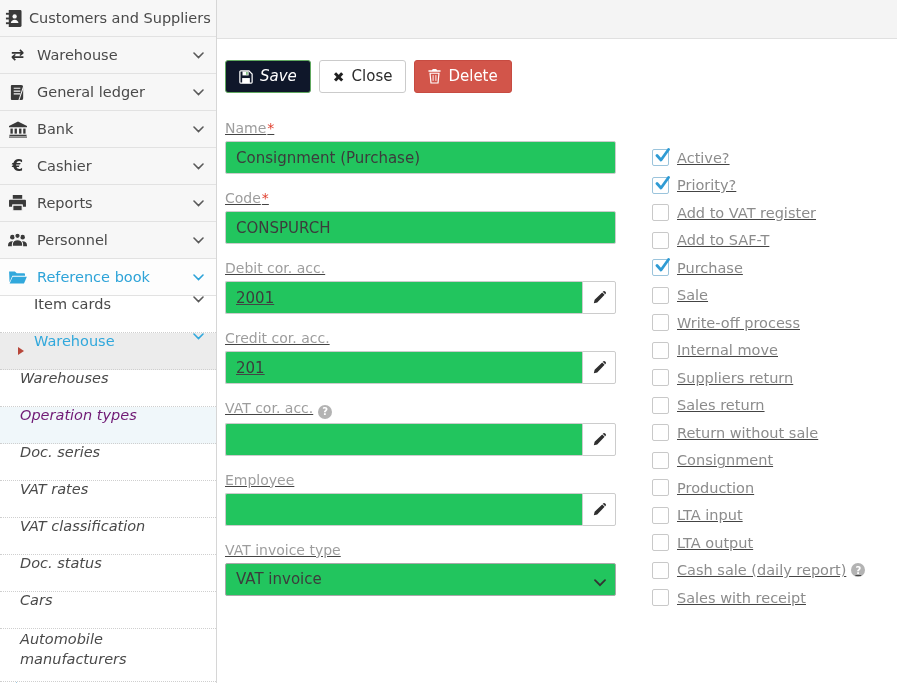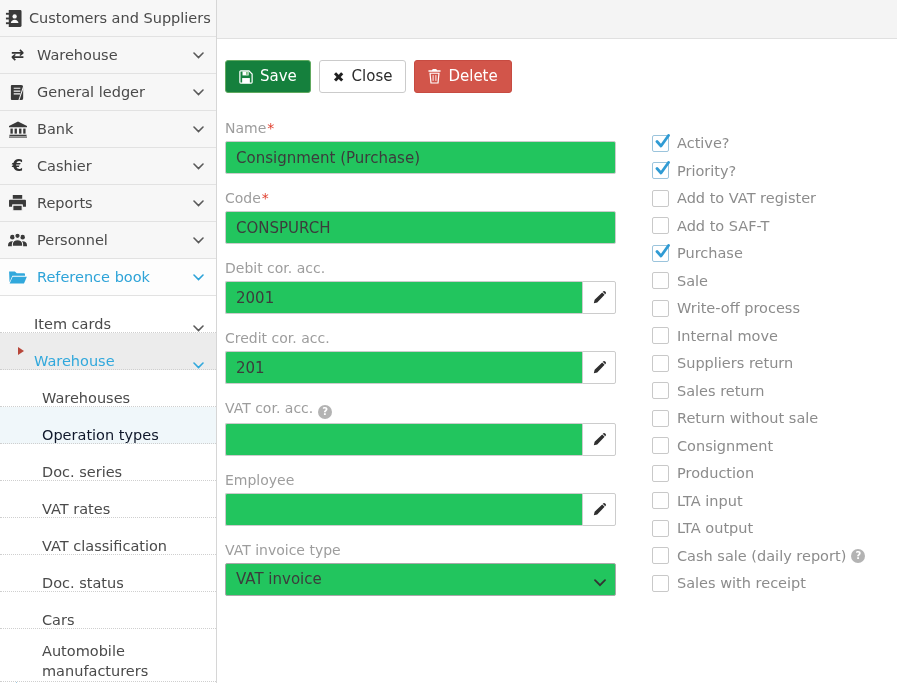--- a/index.html
+++ b/index.html
@@ -21,52 +21,52 @@
   .side-item .lbl{flex:1;font-size:14.5px;white-space:nowrap;}
   .chev{color:#5a5a5a;display:flex;align-items:center;}
   .side-item.active{background:#fdfdfd;}
   .side-item.active .lbl{color:#2da3d8;font-weight:normal;}
   .side-item.active .chev{color:#2da3d8;}
   .glyph-icon{font-size:16px;font-weight:bold;color:#333;line-height:1;}
 
   .tree{flex:1;background:#fff;position:relative;}
   .tree::before{content:"";position:absolute;left:16px;top:0;bottom:0;border-left:1px dotted #9fcce3;}
   .tree-item{
-    height:36px;display:flex;align-items:flex-end;position:relative;
+    height:36px;display:flex;align-items:flex-start;position:relative;
     padding:0 12px 0 34px;border-bottom:1px dotted #cfcfcf;
     color:#4a4a4a;cursor:pointer;font-size:14.5px;background:#fff;
   }
   .tree-item .chev{margin-left:auto;}
-  .tree-item.lvl2{padding-left:42px;}
+  .tree-item.lvl2{padding-left:20px;font-style:italic;}
   .tree-item.parent-current{background:#ececec;}
   .tree-item .blue{color:#31a8dc;}
-  .tree-item.selected{background:#f0f7fa;color:#0f172a;}
+  .tree-item.selected{background:#f0f7fa;color:#701a75;}
   .caret{
     position:absolute;left:18px;top:50%;margin-top:-4px;width:0;height:0;
     border-left:6px solid #b8473a;border-top:4px solid transparent;border-bottom:4px solid transparent;
   }
   .tree-item.tall{height:52px;}
   .tree-item.tall .wrap-lbl{white-space:normal;line-height:20px;width:140px;}
 
   
   .main{flex:1;display:flex;flex-direction:column;background:#fff;}
   .topband{height:38px;background:#f4f4f4;border-bottom:1px solid #e0e0e0;flex-shrink:0;}
   .content{padding:21px 0 0 8px;}
   .toolbar{display:flex;gap:8px;margin-bottom:27px;}
   .btn{
     height:33px;padding:0 13px;border-radius:3px;font-size:15px;
     display:inline-flex;align-items:center;gap:7px;cursor:pointer;
     font-family:inherit;border:1px solid transparent;line-height:1;
   }
-  .btn-save{background:#15803d;border-color:#60a95f;color:#fff;}
+  .btn-save{background:#0f172a;border-color:#60a95f;color:#fff;font-style:italic;}
   .btn-close{background:#fff;border-color:#cbcbcb;color:#2b2b2b;}
   .btn-delete{background:#d2554a;border-color:#c74b41;color:#fff;}
   .btn .x-glyph{font-size:14px;font-weight:bold;color:#1f1f1f;}
 
-  .form-row{display:flex;align-items:center;}
+  .form-row{display:flex;align-items:flex-end;text-decoration:underline;}
   .left-col{width:391px;flex-shrink:0;}
   .form-group{margin-bottom:16px;}
   .form-group label{display:block;color:#9d9d9d;font-size:14px;line-height:17px;margin-bottom:4px;}
   .req{color:#e0402f;margin-left:1px;}
   input.ctrl,select.ctrl{
     width:100%;height:33px;box-sizing:border-box;border:1px solid #ccc;border-radius:2px;
     padding:0 10px;font-size:15px;color:#3c3c3c;font-family:inherit;background:#22c55e;
   }
   .input-group{display:flex;}
   .input-group input.ctrl{flex:1;border-right:none;border-radius:2px 0 0 2px;}

